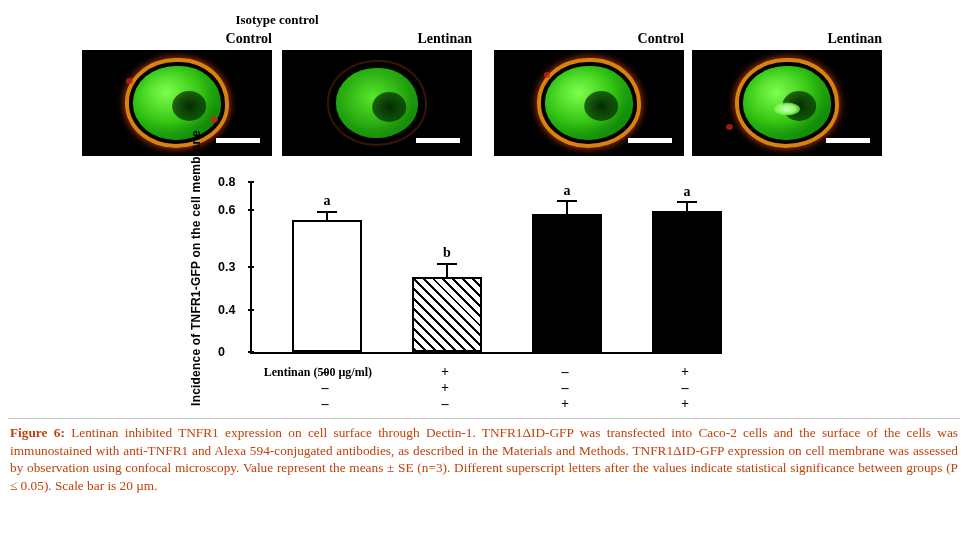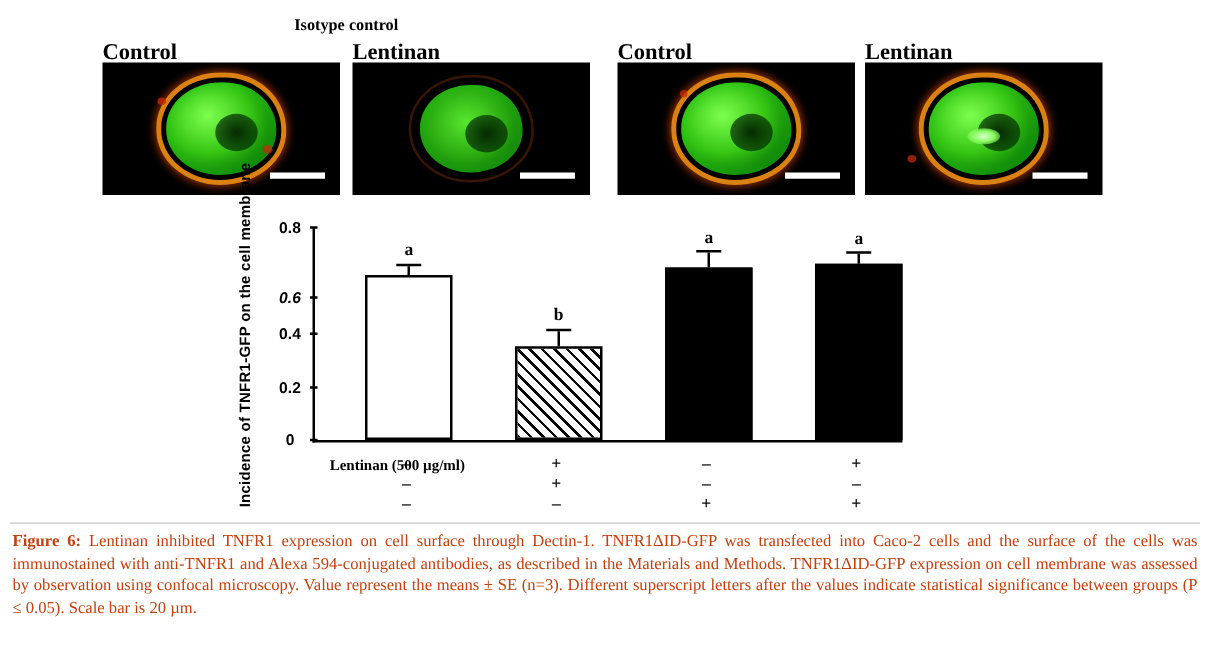--- a/index.html
+++ b/index.html
@@ -46,22 +46,22 @@
 
   .sub-titles {
     position: relative;
     height: 16px;
     margin-top: 3px;
   }
   .sub-title {
     position: absolute;
     font-family: "Liberation Serif", serif;
     font-weight: bold;
-    font-size: 18px;
-    text-align: left;
+    font-size: 14px;
+    text-align: right;
     width: 190px;
   }
   .sub-title.c1 { left: 0px; }
   .sub-title.l1 { left: 200px; }
   .sub-title.c2 { left: 412px; }
   .sub-title.l2 { left: 610px; }
 
   .images-row {
     position: relative;
     margin-top: 3px;
@@ -184,21 +184,21 @@
     top: 6px;
     width: 470px;
     height: 170px;
     border-left: 2px solid #000;
     border-bottom: 2px solid #000;
   }
   .ytick {
     position: absolute;
     left: -34px;
     width: 28px;
-    text-align: center;
+    text-align: left;
     font-family: "Liberation Sans", sans-serif;
     font-weight: bold;
     font-size: 12.5px;
     transform: translateY(-50%);
   }
   .ytick .mark {
     position: absolute;
     right: -8px;
     top: 50%;
     width: 6px;
@@ -370,26 +370,26 @@
     <div class="y-axis-label">
       <span>Incidence of TNFR1-GFP on the cell membrane</span>
     </div>
 
     <div class="plot">
 
       <div class="ytick" style="top:170px;">
         <span>0</span><span class="mark"></span>
       </div>
       <div class="ytick" style="top:127.5px;">
-        <span>0.2</span><span class="mark"></span>
+        <span>0.4</span><span class="mark"></span>
       </div>
       <div class="ytick" style="top:85px;">
-        <span>0.4</span><span class="mark"></span>
-      </div>
-      <div class="ytick" style="top:56px;font-style:italic;">
+        <span>0.3</span><span class="mark"></span>
+      </div>
+      <div class="ytick" style="top:28px;">
         <span>0.6</span><span class="mark"></span>
       </div>
       <div class="ytick" style="top:0px;">
         <span>0.8</span><span class="mark"></span>
       </div>
 
       <div class="bars">
 
         <div class="bar-slot" style="left:40px;">
           <div class="bar" style="height:131.75px;"></div>

